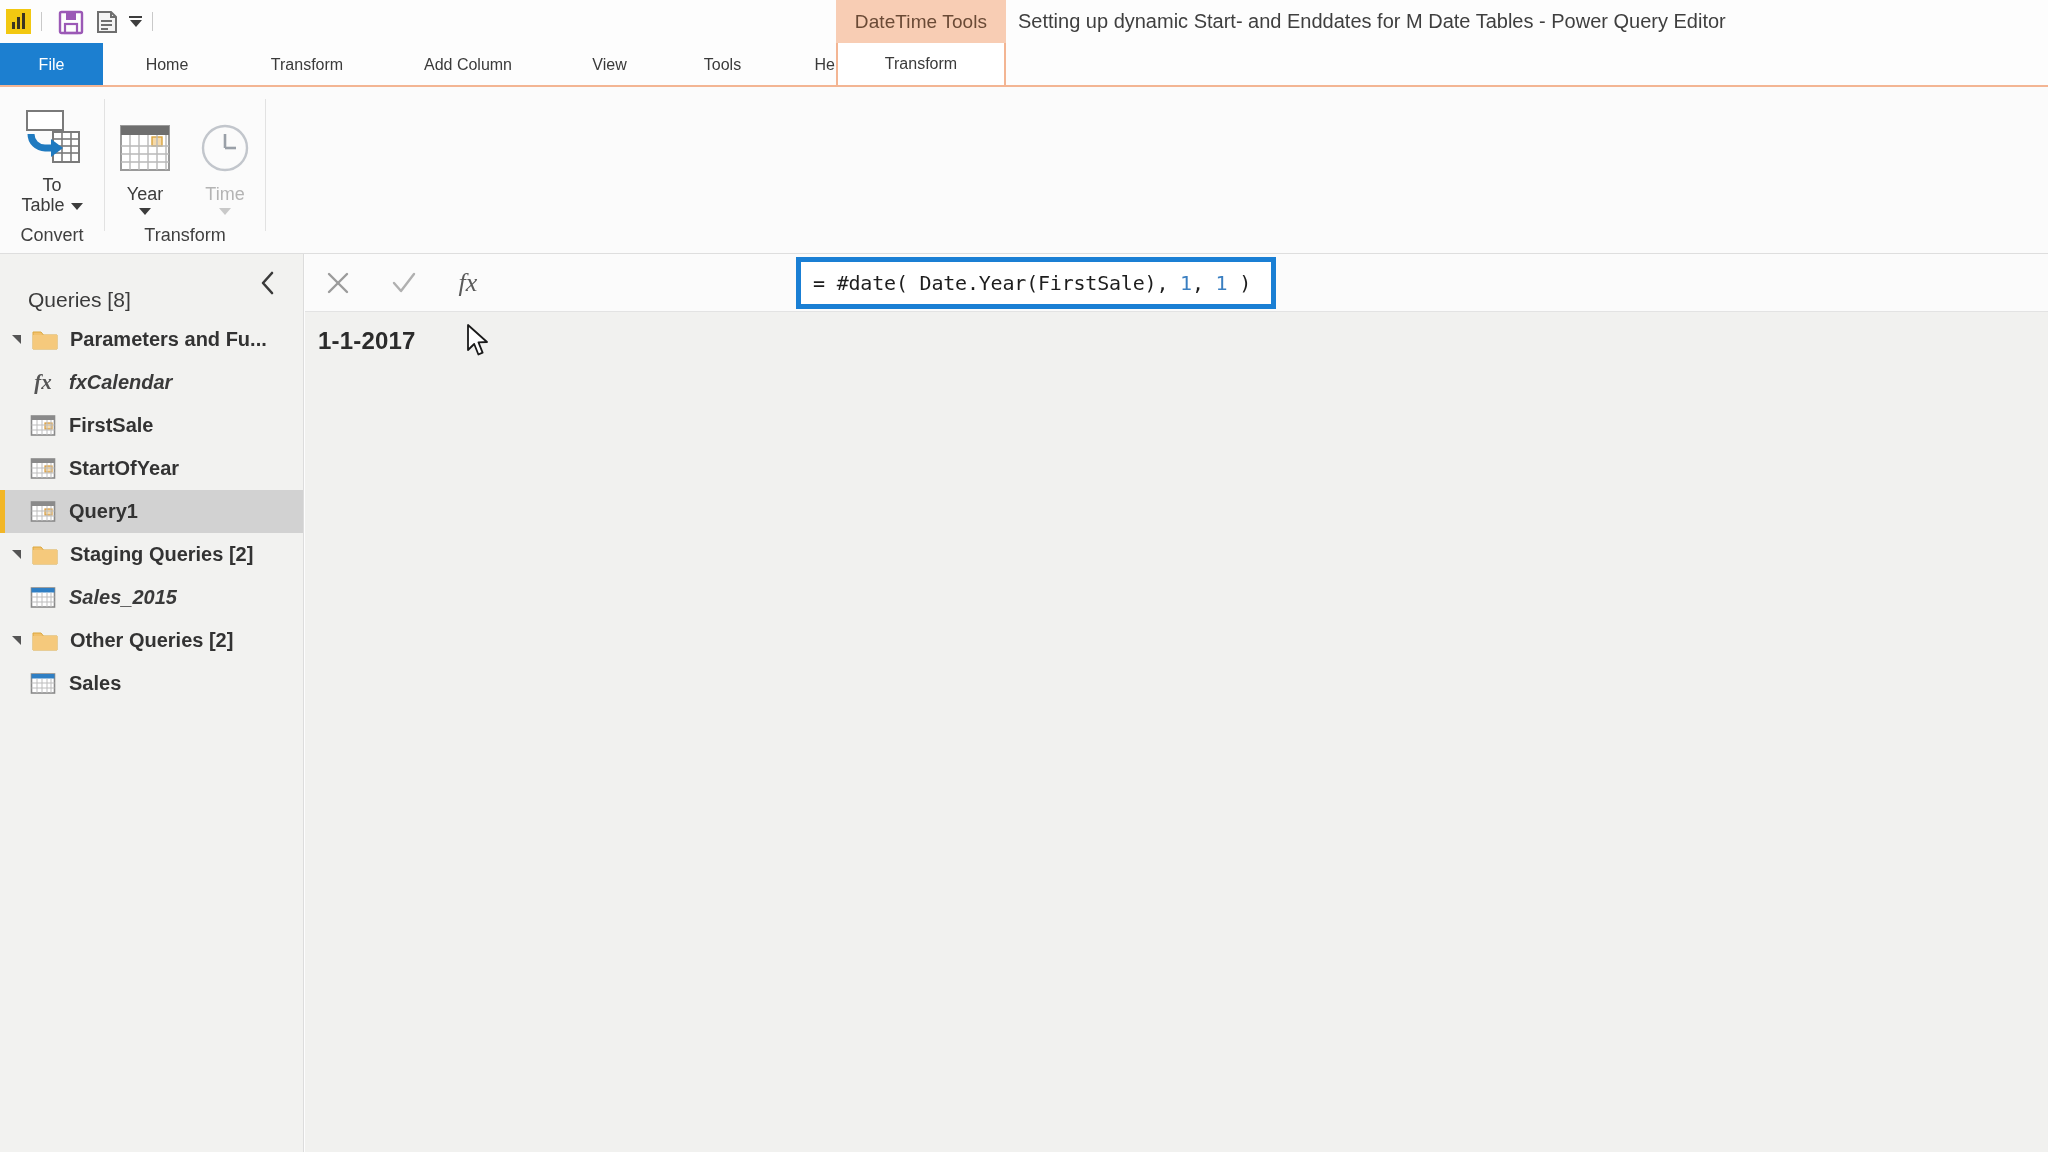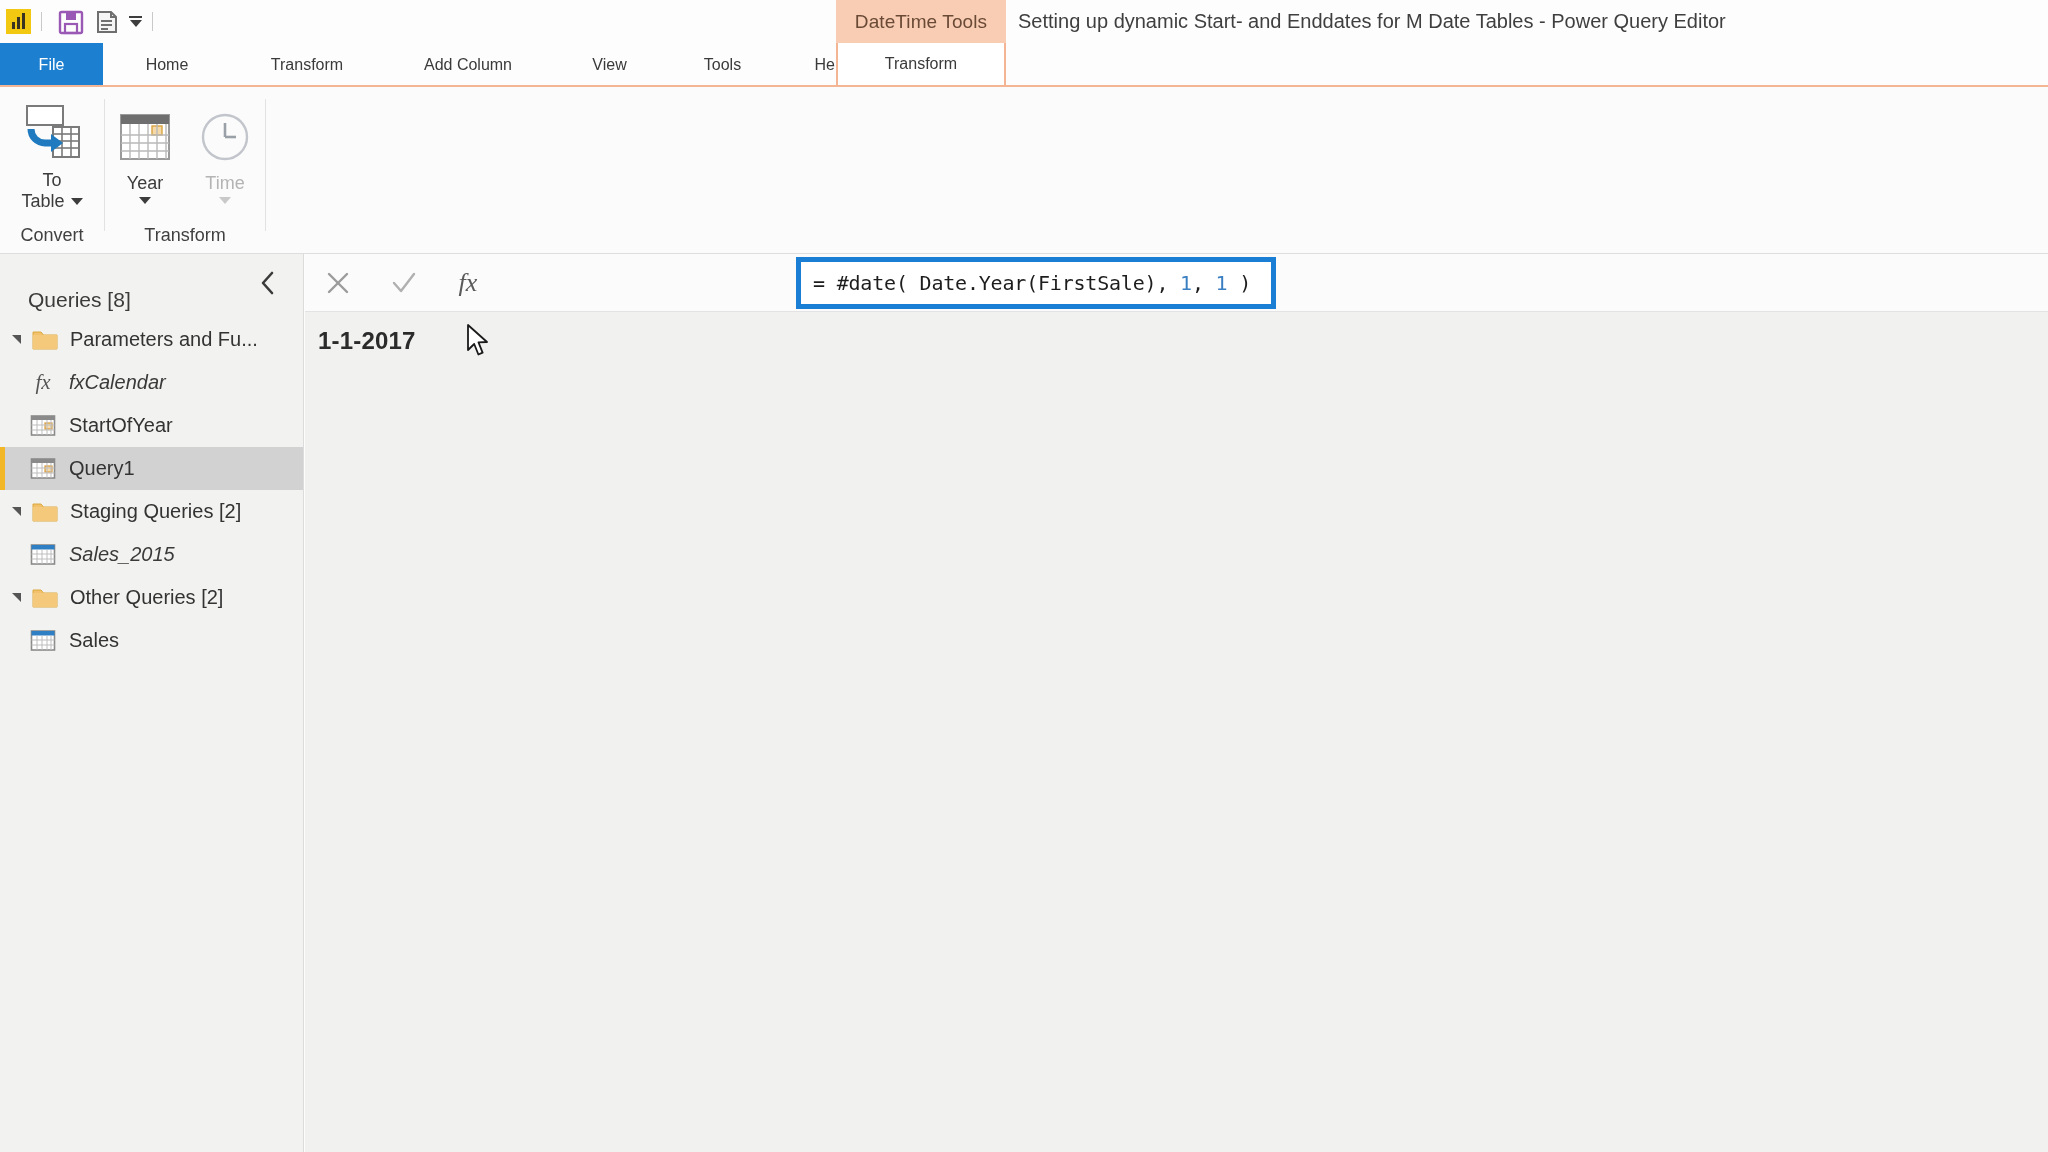--- a/index.html
+++ b/index.html
@@ -78,21 +78,21 @@
     background: #f3b593;
   }
 
   
   .ribbon {
     position: absolute; left: 0; top: 87px; width: 2048px; height: 167px;
     background: #fbfbfb;
     border-bottom: 1px solid #dedede;
   }
   .rgroup { position: absolute; top: 0; height: 167px; }
-  .rgroup-items { display: flex; align-items: center; height: 128px; }
+  .rgroup-items { display: flex; align-items: flex-end; height: 128px; }
   .rgroup-label {
     position: absolute; bottom: 8px; left: 0; width: 100%;
     text-align: center; font-size: 18px; color: #404040;
   }
   .rgroup-divider {
     position: absolute; top: 12px; width: 1px; height: 132px; background: #e2e2e2;
   }
   .rbtn {
     display: flex; flex-direction: column; align-items: center;
     padding-top: 12px; cursor: default; min-width: 74px;
@@ -125,21 +125,21 @@
     position: relative; height: 58px; display: flex; align-items: flex-end;
     padding-left: 28px;
   }
   .queries-head-title { font-size: 21px; color: #3b3b3b; }
   .collapse-btn {
     position: absolute; right: 20px; top: 14px;
     width: 30px; height: 30px;
     display: flex; align-items: center; justify-content: center; cursor: pointer;
   }
 
-  .tree { padding-top: 6px; }
+  .tree { padding-top: 6px; font-weight: bold; }
   .tree-row {
     position: relative; display: flex; align-items: center;
     height: 43px; cursor: default;
   }
   .tree-row.selected { background: #d2d2d2; }
   .tree-row.selected::before {
     content: ""; position: absolute; left: 0; top: 0;
     width: 5px; height: 100%; background: #f2b626;
   }
   .tw { width: 32px; display: flex; justify-content: center; align-items: center; }
@@ -335,35 +335,51 @@
           <path d="M1 6 H25 V20 H1 Z" fill="#f5c97c"></path>
         </svg>
         <span class="tree-label">Parameters and Fu...</span>
       </div>
 
       <div class="tree-row indent-1">
         <span class="fx-ico">fx</span>
         <span class="tree-label italic">fxCalendar</span>
       </div>
 
-
       <div class="tree-row indent-1">
         <svg class="leaf-ico" viewBox="0 0 26 23">
           <rect x="1.5" y="2" width="23" height="19" fill="#ffffff" stroke="#8a8a8a" stroke-width="1.6"></rect>
           <rect x="1.5" y="2" width="23" height="4" fill="#8a8a8a"></rect>
           <rect x="15" y="9" width="7" height="6" fill="#f6dcae" stroke="#d79a3a" stroke-width="1.2"></rect>
           <g stroke="#bdbdbd" stroke-width="1">
             <line x1="7" y1="6" x2="7" y2="21"></line>
               <line x1="12" y1="6" x2="12" y2="21"></line>
             <line x1="17" y1="6" x2="17" y2="21"></line>
               <line x1="21" y1="6" x2="21" y2="21"></line>
             <line x1="1.5" y1="11" x2="24.5" y2="11"></line>
               <line x1="1.5" y1="16" x2="24.5" y2="16"></line>
           </g>
         </svg>
+        <span class="tree-label">FirstSale</span>
+      </div>
+
+      <div class="tree-row indent-1">
+        <svg class="leaf-ico" viewBox="0 0 26 23">
+          <rect x="1.5" y="2" width="23" height="19" fill="#ffffff" stroke="#8a8a8a" stroke-width="1.6"></rect>
+          <rect x="1.5" y="2" width="23" height="4" fill="#8a8a8a"></rect>
+          <rect x="15" y="9" width="7" height="6" fill="#f6dcae" stroke="#d79a3a" stroke-width="1.2"></rect>
+          <g stroke="#bdbdbd" stroke-width="1">
+            <line x1="7" y1="6" x2="7" y2="21"></line>
+              <line x1="12" y1="6" x2="12" y2="21"></line>
+            <line x1="17" y1="6" x2="17" y2="21"></line>
+              <line x1="21" y1="6" x2="21" y2="21"></line>
+            <line x1="1.5" y1="11" x2="24.5" y2="11"></line>
+              <line x1="1.5" y1="16" x2="24.5" y2="16"></line>
+          </g>
+        </svg>
         <span class="tree-label">StartOfYear</span>
       </div>
 
       <div class="tree-row indent-1 selected">
         <svg class="leaf-ico" viewBox="0 0 26 23">
           <rect x="1.5" y="2" width="23" height="19" fill="#ffffff" stroke="#8a8a8a" stroke-width="1.6"></rect>
           <rect x="1.5" y="2" width="23" height="4" fill="#8a8a8a"></rect>
           <rect x="15" y="9" width="7" height="6" fill="#f6dcae" stroke="#d79a3a" stroke-width="1.2"></rect>
           <g stroke="#bdbdbd" stroke-width="1">
             <line x1="7" y1="6" x2="7" y2="21"></line>

